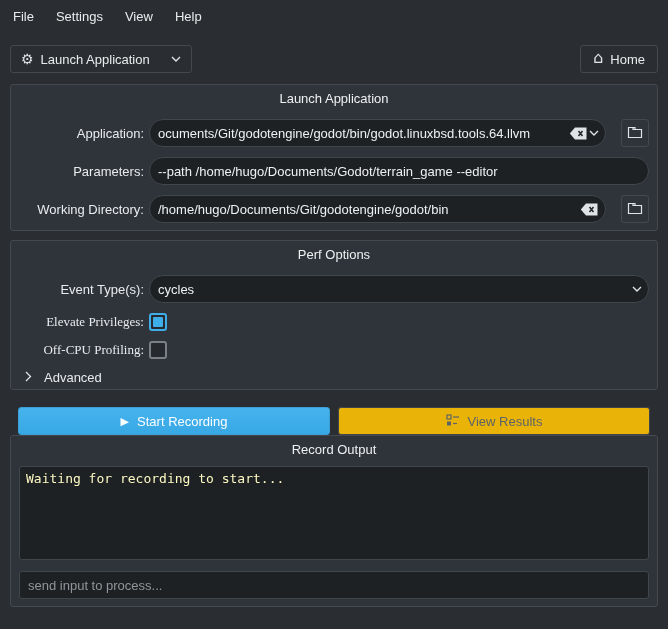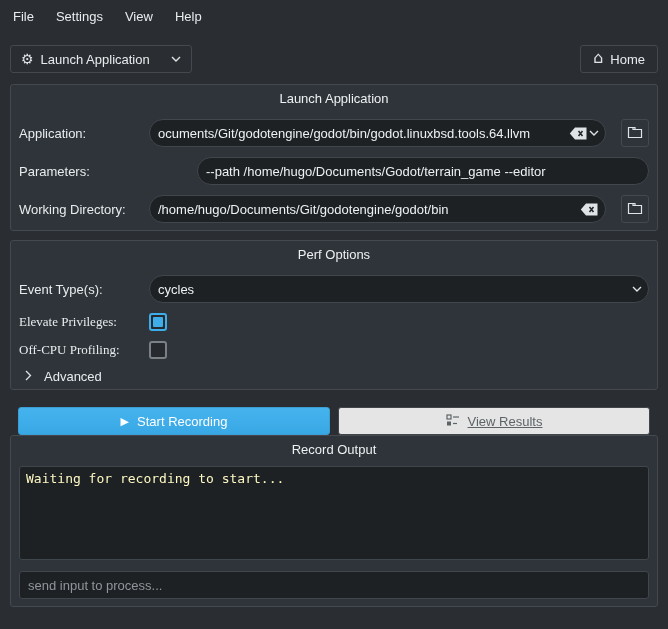--- a/index.html
+++ b/index.html
@@ -31,21 +31,21 @@
     margin:0 10px; border:1px solid #43494f; border-radius:3px; background:#2f343a;
     padding:6px 8px 9px 8px;
   }
   .gb-launch { margin-top:11px; height:147px; }
   .gb-perf   { margin-top:9px;  height:150px; }
   .gb-record { height:172px; }
   .gb-title  { text-align:center; height:16px; line-height:16px; margin-bottom:12px; color:#eef1f2; }
   
   .form-row { display:grid; grid-template-columns:125px 1fr auto; column-gap:5px; align-items:center; margin-bottom:10px; }
   .form-row:last-child { margin-bottom:16px; }
-  .form-label { text-align:left; color:#e9ecee; white-space:nowrap; }
+  .form-label { text-align:right; color:#e9ecee; white-space:nowrap; }
   .field {
     height:28px; background:#1d2124; border:1px solid #3f464c; border-radius:14px;
     display:flex; align-items:center; padding:0 6px 0 8px; gap:1px; min-width:0;
   }
   .field input {
     flex:1; min-width:0; background:transparent; border:none; outline:none;
     color:#eef1f2; font-family:"Liberation Sans", sans-serif; font-size:13px;
   }
   .field input::placeholder { color:#8f959a; }
   .icon-btn { display:inline-flex; align-items:center; cursor:pointer; }
@@ -55,30 +55,30 @@
   }
   
   .check-row { display:grid; grid-template-columns:125px auto; column-gap:5px; align-items:center; height:18px; margin-bottom:10px;font-family:Liberation Serif, serif; }
   .checkbox {
     width:18px; height:18px; border:2px solid #7a8085; border-radius:3px; background:#26292d;
     display:inline-flex; padding:2px; cursor:pointer;
   }
   .checkbox .inner { flex:1; border-radius:1px; background:transparent; }
   .checkbox.checked { border-color:#3daee9; }
   .checkbox.checked .inner { background:#3daee9; }
-  .expander { display:flex; gap:12px; margin:8px 0 0 6px; height:16px; cursor:pointer; color:#e9ecee; }
+  .expander { display:flex; align-items:center; gap:12px; margin:8px 0 0 6px; height:16px; cursor:pointer; color:#e9ecee; }
   
   .actions { margin:17px 18px 0 18px; display:flex; gap:8px; height:28px; }
   .action-btn {
     flex:1; height:28px; border-radius:3px; display:inline-flex; align-items:center; justify-content:center;
     gap:8px; font-size:13px; cursor:pointer;
   }
   .primary { background:linear-gradient(#46b3ee, #38a8e4); border:1px solid #3b9fd4; color:#fdfeff; }
   .primary .glyph { font-size:11px; color:#fdfeff; }
-  .disabled { background:#e5e5e5; border:1px solid #3f454b; color:#5d6468;text-decoration:underline; }
+  .disabled { background:#eab308; border:1px solid #3f454b; color:#5d6468; }
   
   .record-area {
     width:100%; height:94px; background:#1d2124; border:1px solid #3f464c; border-radius:3px;
     resize:none; outline:none; padding:4px 6px; color:#fef9c3;
     font-family:"DejaVu Sans Mono", monospace; font-size:13px;
   }
   .record-input {
     margin-top:8px; width:100%; height:28px; background:#1d2124; border:1px solid #3f464c; border-radius:3px;
     outline:none; padding:0 8px; color:#eef1f2; font-family:"Liberation Sans", sans-serif; font-size:13px;
   }
@@ -136,21 +136,21 @@
           <svg width="16" height="14" viewBox="0 0 16 14">
               <path d="M1.5 12.5 V2.5 H6 V4.5 H14.5 V12.5 Z" fill="none" stroke="#dfe3e6" stroke-width="1.2"></path>
               <path d="M6 2.5 H8 V4.5" fill="none" stroke="#dfe3e6" stroke-width="1.2"></path>
             </svg>
         </span>
       </div>
     </div>
 
     <div class="form-row">
       <span class="form-label">Parameters:</span>
-      <div class="field" style="grid-column:2 / 4;margin-left:48px;">
+      <div class="field" style="grid-column:2 / 4;">
         <input type="text" value="--path /home/hugo/Documents/Godot/terrain_game --editor" style="">
       </div>
     </div>
 
     <div class="form-row">
       <span class="form-label">Working Directory:</span>
       <div class="field">
         <input type="text" value="/home/hugo/Documents/Git/godotengine/godot/bin" style="">
         <span class="icon-btn">
           <svg width="19" height="13" viewBox="0 0 19 13">

